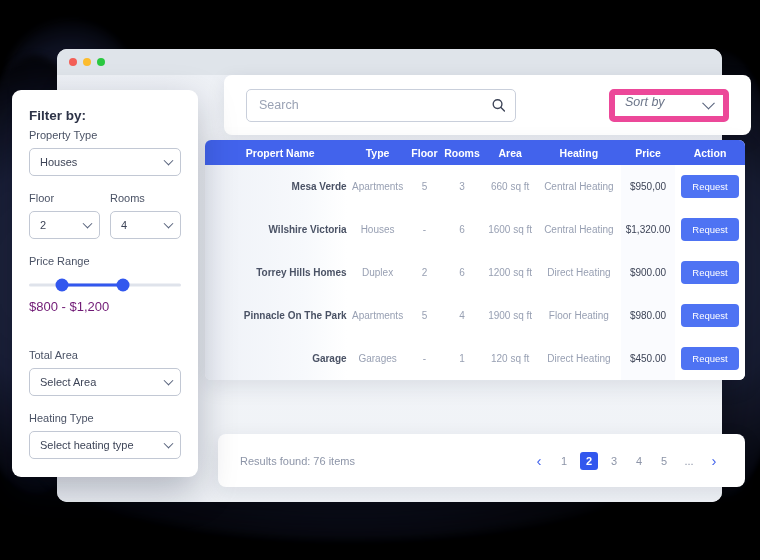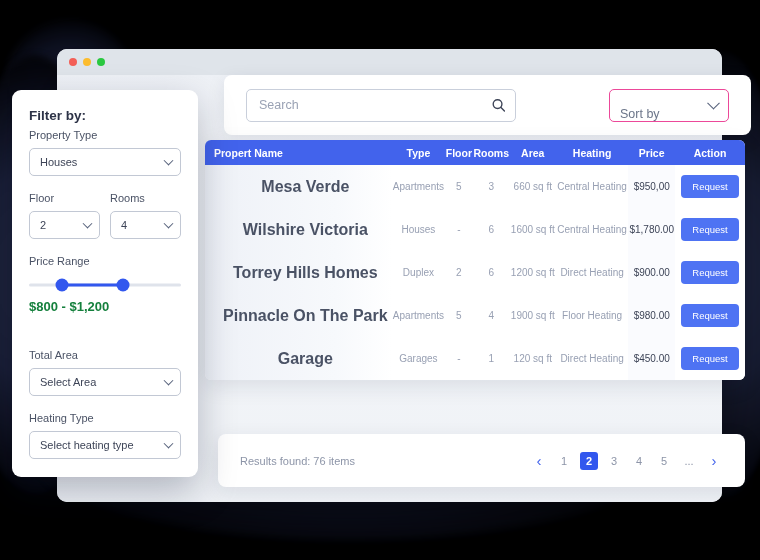--- a/index.html
+++ b/index.html
@@ -132,29 +132,30 @@
     top: 50%;
     transform: translateY(-50%);
     width: 15px; height: 15px;
     color: #3d4457;
   }
   #sort-select {
     margin-left: auto;
     position: relative;
     width: 120px;
     height: 33px;
-    border: 1px solid #ec4899;
+    border: 6px solid #ec4899;
     border-radius: 5px;
     background: #fff;
     display: flex;
-    align-items: flex-end;
+    align-items: flex-start;
     padding: 0 10px;
     font-size: 12.5px;
     color: #6b7589;
     cursor: pointer;
+    font-style: italic;
   }
   .chev {
     position: absolute;
     right: 10px;
     top: 50%;
     width: 9px; height: 9px;
     border-right: 1.6px solid #55607a;
     border-bottom: 1.6px solid #55607a;
     transform: translateY(-70%) rotate(45deg);
   }
@@ -173,35 +174,35 @@
   table { width: 100%; border-collapse: collapse; }
   thead th {
     background: #4263ec;
     color: #ffffff;
     font-size: 10.5px;
     font-weight: bold;
     height: 25px;
     text-align: center;
     white-space: nowrap;
   }
-  thead th.col-name { text-align: left; padding-left: 9px; }
+  thead th.col-name { text-align: center; padding-left: 9px; }
 
   tbody td {
     height: 43px;
     font-size: 10px;
     color: #98a0b3;
     text-align: center;
     white-space: nowrap;
     background: #ffffff;
   }
   tbody td.col-name {
-    text-align: center;
+    text-align: right;
     padding-left: 14px;
     color: #4a5265;
-    font-size: 16px;
+    font-size: 10px;
     font-weight: bold;
     background: linear-gradient(90deg, #eef1f7 0%, #f7f9fc 70%, #ffffff 100%);
   }
   tbody td.col-price {
     color: #3d4457;
     font-weight: normal;
     background: #fafbfe;
   }
   tbody td.col-action { width: 70px; text-decoration: underline; }
 
@@ -320,22 +321,22 @@
     width: 13px; height: 13px;
     border-radius: 50%;
     background: #3257ee;
     transform: translate(-50%, -50%);
     cursor: grab;
   }
   .thumb-lo { left: 22%; }
   .thumb-hi { left: 62%; }
   #price-value {
     font-size: 13px;
-    font-weight: bold;
-    color: #15803d;
+    font-weight: normal;
+    color: #701a75;
   }
 </style>
 </head>
 <body>
 
 <div id="stage">
 
   <div class="blob blob-topleft"></div>
   <div class="blob blob-left"></div>
   <div class="blob blob-right"></div>
@@ -389,21 +390,21 @@
             <td class="col-price">$950,00</td>
             <td class="col-action"><button class="req-btn">Request</button></td>
           </tr>
           <tr>
             <td class="col-name">Wilshire Victoria</td>
             <td>Houses</td>
             <td>-</td>
             <td>6</td>
             <td>1600 sq ft</td>
             <td>Central Heating</td>
-            <td class="col-price">$1,780.00</td>
+            <td class="col-price">$1,320.00</td>
             <td class="col-action"><button class="req-btn">Request</button></td>
           </tr>
           <tr>
             <td class="col-name">Torrey Hills Homes</td>
             <td>Duplex</td>
             <td>2</td>
             <td>6</td>
             <td>1200 sq ft</td>
             <td>Direct Heating</td>
             <td class="col-price">$900.00</td>

